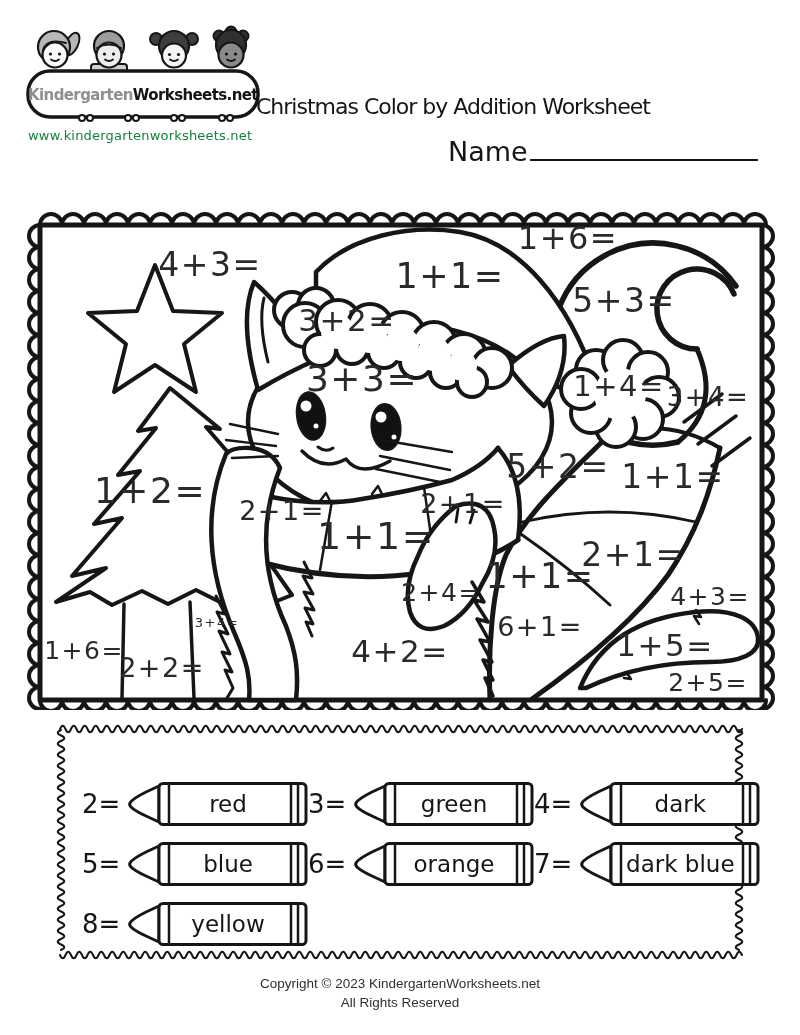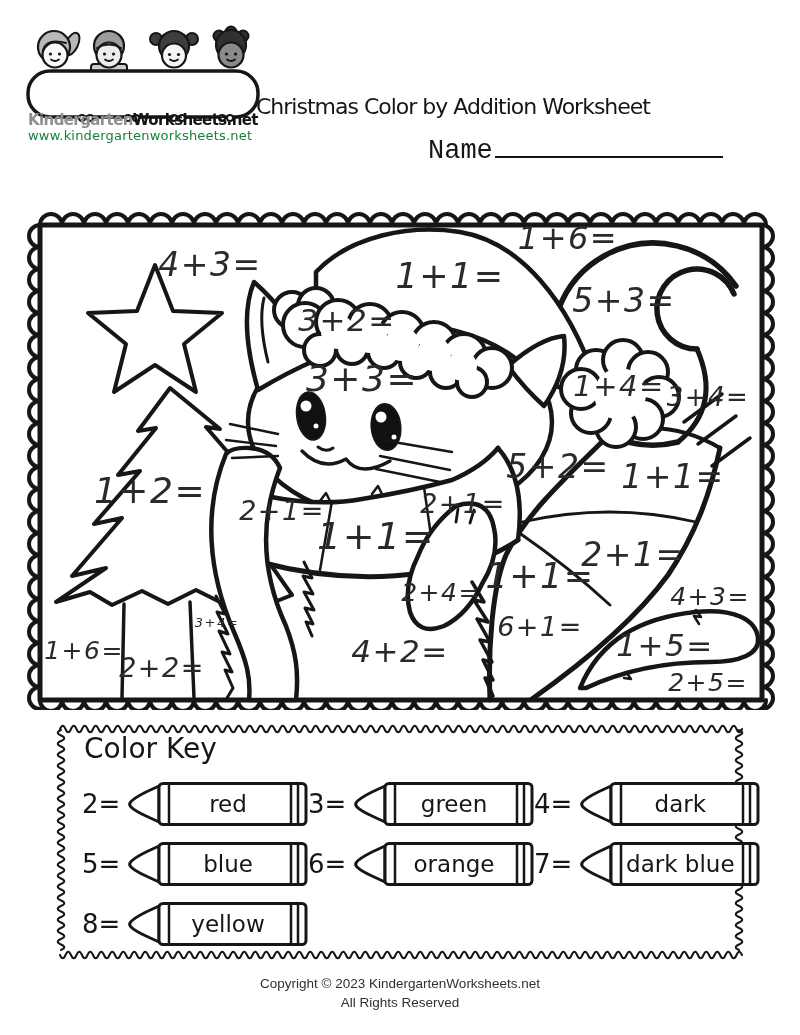--- a/index.html
+++ b/index.html
@@ -4,30 +4,30 @@
 <style>
   html,body{margin:0;padding:0;background:#ffffff;}
   body{width:800px;height:1035px;position:relative;overflow:hidden;
        font-family:"DejaVu Sans",sans-serif;color:#141414;}
   .abs{position:absolute;}
   svg *{stroke-linecap:round;stroke-linejoin:round;}
 
   
   .logo-svg{left:26px;top:14px;}
   .logo-wordmark{left:28px;top:86px;width:225px;text-align:center;white-space:nowrap;
-      font-weight:bold;font-size:15px;letter-spacing:-0.6px;margin-top:25px;}
+      font-weight:bold;font-size:15px;letter-spacing:-0.6px;}
   .brand1{color:#8f8f8f;} .brand2{color:#141414;}
   .site-url{left:28px;top:128px;width:240px;font-size:13px;color:#15803d;letter-spacing:0.2px;}
   .page-title{left:256px;top:52px;width:528px;white-space:nowrap;
       font-size:22px;letter-spacing:-1px;color:#161616;margin-top:42px;}
-  .name-row{left:428px;top:136px;font-size:27px;color:#161616;white-space:nowrap;font-family:Liberation Mono, monospace;}
+  .name-row{left:448px;top:136px;font-size:27px;color:#161616;white-space:nowrap;}
   .name-line{display:inline-block;width:228px;height:4px;border-bottom:2.5px solid #161616;margin-left:2px;}
 
   
-  .picture{left:20px;top:210px;width:758px;height:500px;font-style:italic;}
+  .picture{left:20px;top:210px;width:758px;height:500px;}
   .picture>svg{position:absolute;left:0;top:0;}
   .eq{position:absolute;transform:translate(-50%,-50%);white-space:nowrap;
       color:#2a2a2a;letter-spacing:1.5px;}
 
   
   .color-key{left:52px;top:716px;width:696px;height:252px;}
   .color-key>svg{position:absolute;left:0;top:0;}
   .key-title{position:absolute;left:32px;top:16px;font-size:28px;color:#161616;}
   .key-grid{position:absolute;left:30px;top:62px;right:16px;}
   .key-row{display:flex;margin-bottom:8px;align-items:center;}
@@ -268,21 +268,20 @@
 
 <div class="abs color-key">
   <svg width="696" height="252" viewBox="0 0 696 252">
     <g fill="none" stroke="#161616" stroke-width="2">
       <path id="wv-top" d="M8,13 q2.75,-6.5 5.5,0 2.75,6.5 5.5,0 q2.75,-6.5 5.5,0 2.75,6.5 5.5,0 q2.75,-6.5 5.5,0 2.75,6.5 5.5,0 q2.75,-6.5 5.5,0 2.75,6.5 5.5,0 q2.75,-6.5 5.5,0 2.75,6.5 5.5,0 q2.75,-6.5 5.5,0 2.75,6.5 5.5,0 q2.75,-6.5 5.5,0 2.75,6.5 5.5,0 q2.75,-6.5 5.5,0 2.75,6.5 5.5,0 q2.75,-6.5 5.5,0 2.75,6.5 5.5,0 q2.75,-6.5 5.5,0 2.75,6.5 5.5,0 q2.75,-6.5 5.5,0 2.75,6.5 5.5,0 q2.75,-6.5 5.5,0 2.75,6.5 5.5,0 q2.75,-6.5 5.5,0 2.75,6.5 5.5,0 q2.75,-6.5 5.5,0 2.75,6.5 5.5,0 q2.75,-6.5 5.5,0 2.75,6.5 5.5,0 q2.75,-6.5 5.5,0 2.75,6.5 5.5,0 q2.75,-6.5 5.5,0 2.75,6.5 5.5,0 q2.75,-6.5 5.5,0 2.75,6.5 5.5,0 q2.75,-6.5 5.5,0 2.75,6.5 5.5,0 q2.75,-6.5 5.5,0 2.75,6.5 5.5,0 q2.75,-6.5 5.5,0 2.75,6.5 5.5,0 q2.75,-6.5 5.5,0 2.75,6.5 5.5,0 q2.75,-6.5 5.5,0 2.75,6.5 5.5,0 q2.75,-6.5 5.5,0 2.75,6.5 5.5,0 q2.75,-6.5 5.5,0 2.75,6.5 5.5,0 q2.75,-6.5 5.5,0 2.75,6.5 5.5,0 q2.75,-6.5 5.5,0 2.75,6.5 5.5,0 q2.75,-6.5 5.5,0 2.75,6.5 5.5,0 q2.75,-6.5 5.5,0 2.75,6.5 5.5,0 q2.75,-6.5 5.5,0 2.75,6.5 5.5,0 q2.75,-6.5 5.5,0 2.75,6.5 5.5,0 q2.75,-6.5 5.5,0 2.75,6.5 5.5,0 q2.75,-6.5 5.5,0 2.75,6.5 5.5,0 q2.75,-6.5 5.5,0 2.75,6.5 5.5,0 q2.75,-6.5 5.5,0 2.75,6.5 5.5,0 q2.75,-6.5 5.5,0 2.75,6.5 5.5,0 q2.75,-6.5 5.5,0 2.75,6.5 5.5,0 q2.75,-6.5 5.5,0 2.75,6.5 5.5,0 q2.75,-6.5 5.5,0 2.75,6.5 5.5,0 q2.75,-6.5 5.5,0 2.75,6.5 5.5,0 q2.75,-6.5 5.5,0 2.75,6.5 5.5,0 q2.75,-6.5 5.5,0 2.75,6.5 5.5,0 q2.75,-6.5 5.5,0 2.75,6.5 5.5,0 q2.75,-6.5 5.5,0 2.75,6.5 5.5,0 q2.75,-6.5 5.5,0 2.75,6.5 5.5,0 q2.75,-6.5 5.5,0 2.75,6.5 5.5,0 q2.75,-6.5 5.5,0 2.75,6.5 5.5,0 q2.75,-6.5 5.5,0 2.75,6.5 5.5,0 q2.75,-6.5 5.5,0 2.75,6.5 5.5,0 q2.75,-6.5 5.5,0 2.75,6.5 5.5,0 q2.75,-6.5 5.5,0 2.75,6.5 5.5,0 q2.75,-6.5 5.5,0 2.75,6.5 5.5,0 q2.75,-6.5 5.5,0 2.75,6.5 5.5,0 q2.75,-6.5 5.5,0 2.75,6.5 5.5,0 q2.75,-6.5 5.5,0 2.75,6.5 5.5,0 q2.75,-6.5 5.5,0 2.75,6.5 5.5,0 q2.75,-6.5 5.5,0 2.75,6.5 5.5,0 q2.75,-6.5 5.5,0 2.75,6.5 5.5,0 q2.75,-6.5 5.5,0 2.75,6.5 5.5,0 q2.75,-6.5 5.5,0 2.75,6.5 5.5,0 q2.75,-6.5 5.5,0 2.75,6.5 5.5,0 q2.75,-6.5 5.5,0 2.75,6.5 5.5,0"></path>
         <path id="wv-bottom" d="M8,239 q2.75,6.5 5.5,0 2.75,-6.5 5.5,0 q2.75,6.5 5.5,0 2.75,-6.5 5.5,0 q2.75,6.5 5.5,0 2.75,-6.5 5.5,0 q2.75,6.5 5.5,0 2.75,-6.5 5.5,0 q2.75,6.5 5.5,0 2.75,-6.5 5.5,0 q2.75,6.5 5.5,0 2.75,-6.5 5.5,0 q2.75,6.5 5.5,0 2.75,-6.5 5.5,0 q2.75,6.5 5.5,0 2.75,-6.5 5.5,0 q2.75,6.5 5.5,0 2.75,-6.5 5.5,0 q2.75,6.5 5.5,0 2.75,-6.5 5.5,0 q2.75,6.5 5.5,0 2.75,-6.5 5.5,0 q2.75,6.5 5.5,0 2.75,-6.5 5.5,0 q2.75,6.5 5.5,0 2.75,-6.5 5.5,0 q2.75,6.5 5.5,0 2.75,-6.5 5.5,0 q2.75,6.5 5.5,0 2.75,-6.5 5.5,0 q2.75,6.5 5.5,0 2.75,-6.5 5.5,0 q2.75,6.5 5.5,0 2.75,-6.5 5.5,0 q2.75,6.5 5.5,0 2.75,-6.5 5.5,0 q2.75,6.5 5.5,0 2.75,-6.5 5.5,0 q2.75,6.5 5.5,0 2.75,-6.5 5.5,0 q2.75,6.5 5.5,0 2.75,-6.5 5.5,0 q2.75,6.5 5.5,0 2.75,-6.5 5.5,0 q2.75,6.5 5.5,0 2.75,-6.5 5.5,0 q2.75,6.5 5.5,0 2.75,-6.5 5.5,0 q2.75,6.5 5.5,0 2.75,-6.5 5.5,0 q2.75,6.5 5.5,0 2.75,-6.5 5.5,0 q2.75,6.5 5.5,0 2.75,-6.5 5.5,0 q2.75,6.5 5.5,0 2.75,-6.5 5.5,0 q2.75,6.5 5.5,0 2.75,-6.5 5.5,0 q2.75,6.5 5.5,0 2.75,-6.5 5.5,0 q2.75,6.5 5.5,0 2.75,-6.5 5.5,0 q2.75,6.5 5.5,0 2.75,-6.5 5.5,0 q2.75,6.5 5.5,0 2.75,-6.5 5.5,0 q2.75,6.5 5.5,0 2.75,-6.5 5.5,0 q2.75,6.5 5.5,0 2.75,-6.5 5.5,0 q2.75,6.5 5.5,0 2.75,-6.5 5.5,0 q2.75,6.5 5.5,0 2.75,-6.5 5.5,0 q2.75,6.5 5.5,0 2.75,-6.5 5.5,0 q2.75,6.5 5.5,0 2.75,-6.5 5.5,0 q2.75,6.5 5.5,0 2.75,-6.5 5.5,0 q2.75,6.5 5.5,0 2.75,-6.5 5.5,0 q2.75,6.5 5.5,0 2.75,-6.5 5.5,0 q2.75,6.5 5.5,0 2.75,-6.5 5.5,0 q2.75,6.5 5.5,0 2.75,-6.5 5.5,0 q2.75,6.5 5.5,0 2.75,-6.5 5.5,0 q2.75,6.5 5.5,0 2.75,-6.5 5.5,0 q2.75,6.5 5.5,0 2.75,-6.5 5.5,0 q2.75,6.5 5.5,0 2.75,-6.5 5.5,0 q2.75,6.5 5.5,0 2.75,-6.5 5.5,0 q2.75,6.5 5.5,0 2.75,-6.5 5.5,0 q2.75,6.5 5.5,0 2.75,-6.5 5.5,0 q2.75,6.5 5.5,0 2.75,-6.5 5.5,0 q2.75,6.5 5.5,0 2.75,-6.5 5.5,0 q2.75,6.5 5.5,0 2.75,-6.5 5.5,0 q2.75,6.5 5.5,0 2.75,-6.5 5.5,0 q2.75,6.5 5.5,0 2.75,-6.5 5.5,0 q2.75,6.5 5.5,0 2.75,-6.5 5.5,0 q2.75,6.5 5.5,0 2.75,-6.5 5.5,0 q2.75,6.5 5.5,0 2.75,-6.5 5.5,0 q2.75,6.5 5.5,0 2.75,-6.5 5.5,0 q2.75,6.5 5.5,0 2.75,-6.5 5.5,0 q2.75,6.5 5.5,0 2.75,-6.5 5.5,0"></path>
       <path id="wv-left" d="M9,14 q-6.5,2.75 0,5.5 6.5,2.75 0,5.5 q-6.5,2.75 0,5.5 6.5,2.75 0,5.5 q-6.5,2.75 0,5.5 6.5,2.75 0,5.5 q-6.5,2.75 0,5.5 6.5,2.75 0,5.5 q-6.5,2.75 0,5.5 6.5,2.75 0,5.5 q-6.5,2.75 0,5.5 6.5,2.75 0,5.5 q-6.5,2.75 0,5.5 6.5,2.75 0,5.5 q-6.5,2.75 0,5.5 6.5,2.75 0,5.5 q-6.5,2.75 0,5.5 6.5,2.75 0,5.5 q-6.5,2.75 0,5.5 6.5,2.75 0,5.5 q-6.5,2.75 0,5.5 6.5,2.75 0,5.5 q-6.5,2.75 0,5.5 6.5,2.75 0,5.5 q-6.5,2.75 0,5.5 6.5,2.75 0,5.5 q-6.5,2.75 0,5.5 6.5,2.75 0,5.5 q-6.5,2.75 0,5.5 6.5,2.75 0,5.5 q-6.5,2.75 0,5.5 6.5,2.75 0,5.5 q-6.5,2.75 0,5.5 6.5,2.75 0,5.5 q-6.5,2.75 0,5.5 6.5,2.75 0,5.5 q-6.5,2.75 0,5.5 6.5,2.75 0,5.5 q-6.5,2.75 0,5.5 6.5,2.75 0,5.5"></path>
         <path id="wv-right" d="M687,14 q6.5,2.75 0,5.5 -6.5,2.75 0,5.5 q6.5,2.75 0,5.5 -6.5,2.75 0,5.5 q6.5,2.75 0,5.5 -6.5,2.75 0,5.5 q6.5,2.75 0,5.5 -6.5,2.75 0,5.5 q6.5,2.75 0,5.5 -6.5,2.75 0,5.5 q6.5,2.75 0,5.5 -6.5,2.75 0,5.5 q6.5,2.75 0,5.5 -6.5,2.75 0,5.5 q6.5,2.75 0,5.5 -6.5,2.75 0,5.5 q6.5,2.75 0,5.5 -6.5,2.75 0,5.5 q6.5,2.75 0,5.5 -6.5,2.75 0,5.5 q6.5,2.75 0,5.5 -6.5,2.75 0,5.5 q6.5,2.75 0,5.5 -6.5,2.75 0,5.5 q6.5,2.75 0,5.5 -6.5,2.75 0,5.5 q6.5,2.75 0,5.5 -6.5,2.75 0,5.5 q6.5,2.75 0,5.5 -6.5,2.75 0,5.5 q6.5,2.75 0,5.5 -6.5,2.75 0,5.5 q6.5,2.75 0,5.5 -6.5,2.75 0,5.5 q6.5,2.75 0,5.5 -6.5,2.75 0,5.5 q6.5,2.75 0,5.5 -6.5,2.75 0,5.5 q6.5,2.75 0,5.5 -6.5,2.75 0,5.5"></path>
     </g>
   </svg>
-  <div class="key-title">Color Key</div>
   <div class="key-grid">
     <div class="key-row">
       <div class="key-item">
         <span class="key-num">2=</span>
         <span class="crayon">
           <svg width="190" height="52" viewBox="0 0 190 52">
               <path d="M36,8 L23,14 Q9,21 7,25 Q6,27 8,29 Q12,33 23,38 L36,44 Z" fill="#fff" stroke="#161616" stroke-width="3"></path>
               <rect x="36" y="5.5" width="147" height="41" rx="4" fill="#fff" stroke="#161616" stroke-width="3"></rect>
               <line x1="46" y1="7" x2="46" y2="45" stroke="#161616" stroke-width="2.5"></line>
               <line x1="168" y1="7" x2="168" y2="45" stroke="#161616" stroke-width="2.5"></line>

